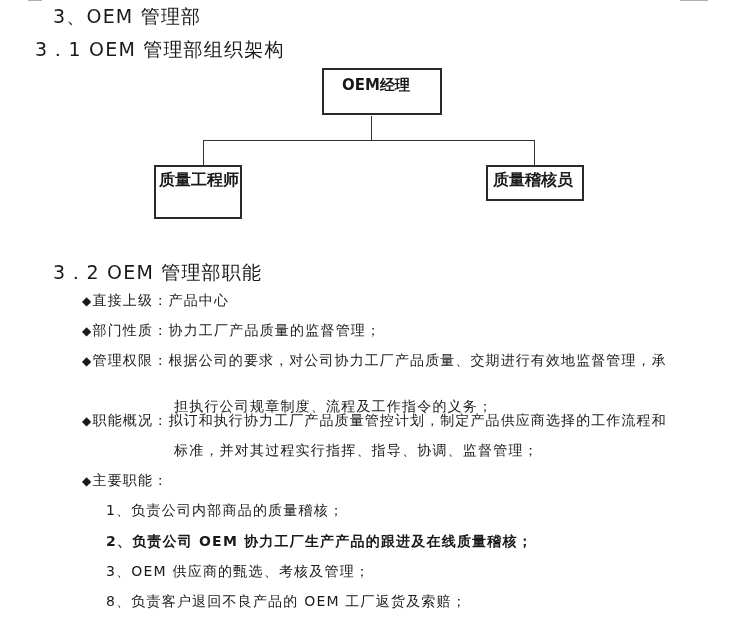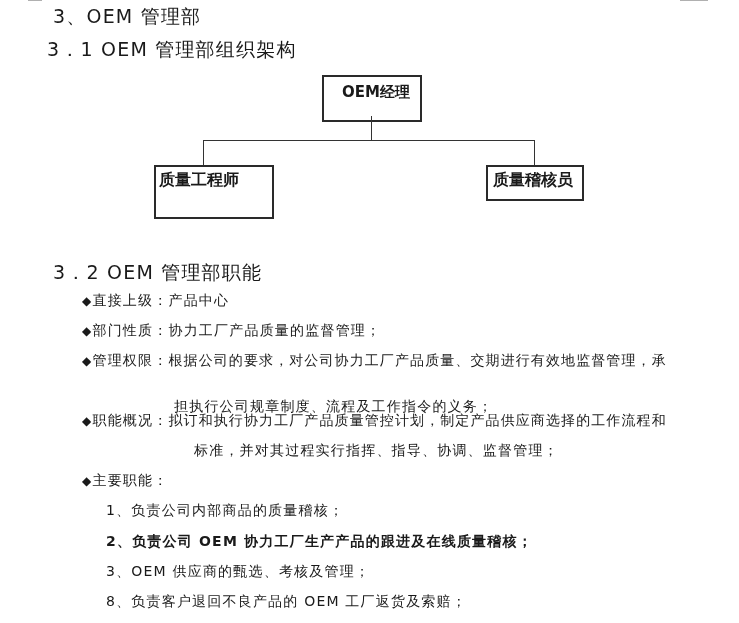--- a/index.html
+++ b/index.html
@@ -17,32 +17,32 @@
   .conn { position: absolute; background: #333; }
   .bullet { font-size: 12px; }
 </style>
 </head>
 <body>
 
 <div class="corner-mark" style="left:28px;width:14px;"></div>
 <div class="corner-mark" style="left:680px;width:28px;"></div>
 
 <div class="line h" style="left:53px;top:4px;">3、OEM 管理部</div>
-<div class="line h" style="left:47px;top:37px;">3．1 OEM 管理部组织架构</div>
+<div class="line h" style="left:35px;top:37px;">3．1 OEM 管理部组织架构</div>
 
 <div>
-  <div class="box" style="left:322px;top:75px;width:100px;height:47px;">
+  <div class="box" style="left:322px;top:68px;width:120px;height:47px;">
     <span class="box-label" style="left:18px;top:6px;">OEM经理</span>
   </div>
   <div class="conn" style="left:371px;top:116px;width:1px;height:25px;"></div>
   <div class="conn" style="left:203px;top:140px;width:332px;height:1px;"></div>
   <div class="conn" style="left:203px;top:140px;width:1px;height:26px;"></div>
   <div class="conn" style="left:534px;top:140px;width:1px;height:26px;"></div>
 
-  <div class="box" style="left:154px;top:165px;width:120px;height:54px;">
+  <div class="box" style="left:154px;top:165px;width:88px;height:54px;">
     <span class="box-label" style="left:3px;top:3px;font-size:16px;">质量工程师</span>
   </div>
   <div class="box" style="left:486px;top:165px;width:98px;height:36px;">
     <span class="box-label" style="left:5px;top:3px;font-size:16px;">质量稽核员</span>
   </div>
 </div>
 
 <div class="line h" style="left:53px;top:260px;">3．2 OEM 管理部职能</div>
 
 <div class="line" style="left:82px;top:292px;">
@@ -51,21 +51,21 @@
 <div class="line" style="left:82px;top:322px;">
   <span class="bullet">◆</span><span>部门性质：</span><span>协力工厂产品质量的监督管理；</span>
 </div>
 <div class="line" style="left:82px;top:352px;">
   <span class="bullet">◆</span><span>管理权限：</span><span style="letter-spacing:1.1px;margin-top:32px;">根据公司的要求，对公司协力工厂产品质量、交期进行有效地监督管理，承</span>
 </div>
 <div class="line" style="left:174px;top:398px;">担执行公司规章制度、流程及工作指令的义务；</div>
 <div class="line" style="left:82px;top:412px;">
   <span class="bullet">◆</span><span>职能概况：</span><span style="letter-spacing:1.1px;">拟订和执行协力工厂产品质量管控计划，制定产品供应商选择的工作流程和</span>
 </div>
-<div class="line" style="left:174px;top:442px;margin-left:20px;">标准，并对其过程实行指挥、指导、协调、监督管理；</div>
+<div class="line" style="left:174px;top:442px;">标准，并对其过程实行指挥、指导、协调、监督管理；</div>
 <div class="line" style="left:82px;top:472px;">
   <span class="bullet">◆</span><span>主要职能：</span>
 </div>
 
 <div class="line" style="left:106px;top:502px;">1、负责公司内部商品的质量稽核；</div>
 <div class="line" style="left:106px;top:533px;font-weight:bold;">2、负责公司 OEM 协力工厂生产产品的跟进及在线质量稽核；</div>
 <div class="line" style="left:106px;top:563px;">3、OEM 供应商的甄选、考核及管理；</div>
 <div class="line" style="left:106px;top:593px;">8、负责客户退回不良产品的 OEM 工厂返货及索赔；</div>
 
 </body></html>

